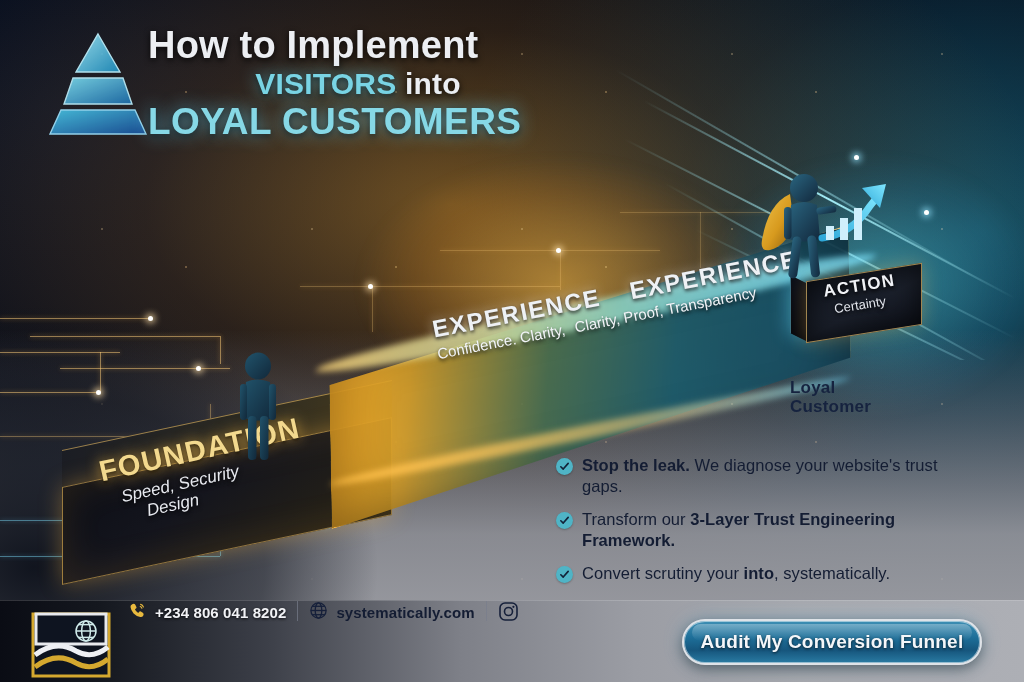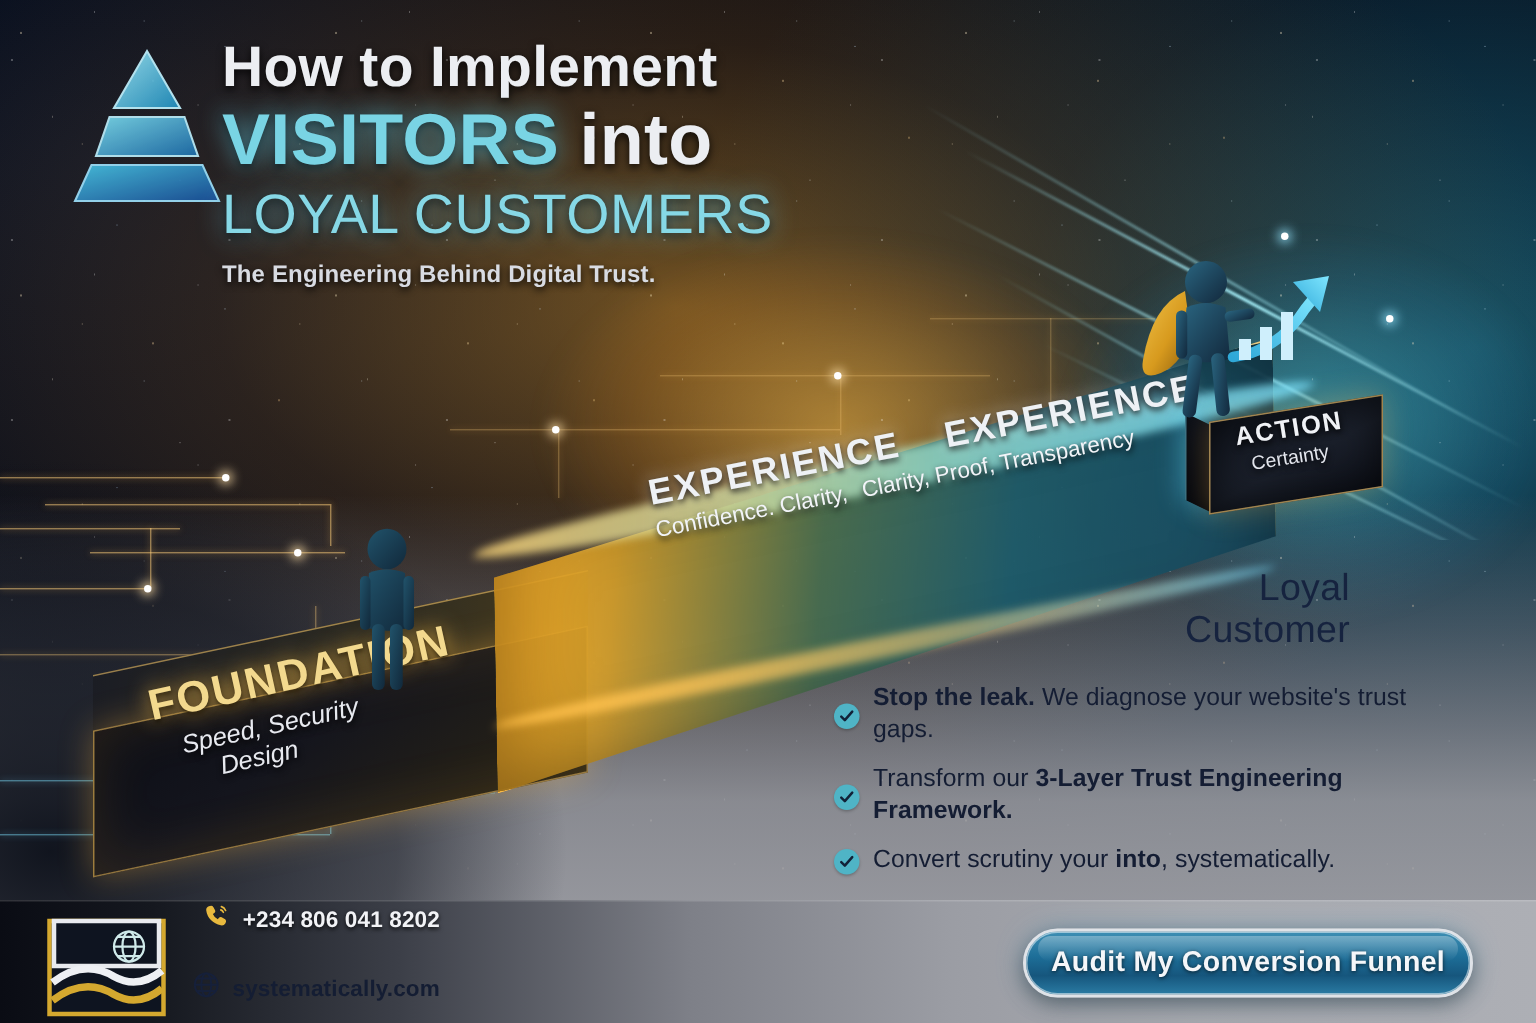--- a/index.html
+++ b/index.html
@@ -116,51 +116,51 @@
   .fig{position:absolute;}
   .fig svg{display:block;}
 
   
   .growth{position:absolute;left:818px;top:176px;width:90px;height:72px;}
 
   
   .headline{position:absolute;left:148px;top:26px;width:420px;}
   .hl1{font-size:38px;font-weight:700;line-height:1.02;color:#eceef2;
     text-shadow:0 2px 6px rgba(0,0,0,.85);letter-spacing:.2px;}
-  .hl2{font-size:48px;font-weight:700;line-height:1.12;letter-spacing:.2px;margin-top:2px;}
+  .hl2{font-size:30px;font-weight:700;line-height:1.12;letter-spacing:.2px;margin-top:2px;text-align:center;}
   .hl2 .cyan{color:#79d4e4;text-shadow:0 0 16px rgba(100,205,230,.75),0 2px 5px rgba(0,0,0,.8);}
   .hl2 .wht{color:#eceef2;text-shadow:0 2px 6px rgba(0,0,0,.85);font-weight:600;}
-  .hl3{font-size:37px;font-weight:400;line-height:1.1;color:#86d8e6;margin-top:2px;
+  .hl3{font-size:37px;font-weight:700;line-height:1.1;color:#86d8e6;margin-top:2px;
     text-shadow:0 0 18px rgba(105,205,235,.8),0 2px 6px rgba(0,0,0,.8);letter-spacing:.4px;}
   .hl-sub{margin-top:12px;font-size:16px;font-weight:600;color:#d8dbe2;
     text-shadow:0 2px 5px rgba(0,0,0,.9);letter-spacing:.1px;}
 
   .logo-pyr{position:absolute;left:44px;top:28px;width:108px;height:110px;}
 
   
-  .loyal{position:absolute;left:790px;top:378px;font-size:25px;font-weight:400;
-    line-height:1.12;color:#16233f;letter-spacing:.2px;text-align:right;}
+  .loyal{position:absolute;left:790px;top:378px;font-size:17px;font-weight:700;
+    line-height:1.12;color:#16233f;letter-spacing:.2px;text-align:left;}
 
   
   .bullets{position:absolute;left:556px;top:455px;width:410px;}
-  .bullet{display:flex;align-items:center;margin-bottom:12px;}
+  .bullet{display:flex;align-items:flex-start;margin-bottom:12px;}
   .chk{flex:0 0 auto;width:17px;height:17px;border-radius:50%;margin:3px 9px 0 0;
     background:#4fb4c6;display:flex;align-items:center;justify-content:center;
     box-shadow:0 1px 2px rgba(0,0,0,.25);}
   .chk svg{width:11px;height:11px;}
   .btxt{font-size:16.5px;line-height:1.27;color:#141d33;letter-spacing:.05px;}
   .btxt b{font-weight:700;}
 
   
   .footer{position:absolute;left:0;right:0;bottom:0;height:82px;
     background:linear-gradient(90deg,#0a0c14 0%,#15181f 10%,#3c3f48 26%,#7e8088 45%,#9b9da4 62%,#a7a9af 78%,#adafb5 100%);
     border-top:1px solid rgba(255,255,255,.16);}
   .footer-in{position:relative;height:100%;display:flex;align-items:center;}
   .fl-logo{position:absolute;left:30px;top:10px;width:82px;height:68px;}
-  .contacts{position:absolute;left:128px;top:0;height:100%;display:flex;align-items:flex-end;gap:11px;flex-direction:column;}
+  .contacts{position:absolute;left:128px;top:0;height:100%;display:flex;align-items:flex-start;gap:11px;}
   .citem{display:flex;align-items:center;gap:8px;}
   .citem .ct{font-size:15px;font-weight:600;letter-spacing:.1px;}
   .ct-phone{color:#f2f3f6;text-shadow:0 1px 3px rgba(0,0,0,.8);}
   .ct-web{color:#141d33;}
   .sep{width:1px;height:20px;background:rgba(120,125,140,.7);}
   .cta{position:absolute;right:42px;top:18px;width:300px;height:46px;border-radius:24px;
     background:linear-gradient(180deg,#3e8fb4 0%,#1d6e98 40%,#16567d 70%,#2a7ba3 100%);
     border:2px solid #dfe3e8;
     box-shadow:0 0 0 1px rgba(255,255,255,.5) inset, 0 4px 14px rgba(0,0,0,.45), 0 0 18px rgba(120,210,255,.35);
     display:flex;align-items:center;justify-content:center;cursor:pointer;}
@@ -335,21 +335,20 @@
     </svg>
   </div>
 
   <div class="headline">
     <div class="hl1">How to Implement</div>
     <div class="hl2">
       <span class="cyan">VISITORS</span>
       <span class="wht">into</span>
     </div>
     <div class="hl3">LOYAL CUSTOMERS</div>
-    <div class="hl-sub">The Engineering Behind Digital Trust.</div>
   </div>
 
   <div class="loyal">
     <div>Loyal</div>
     <div>Customer</div>
   </div>
 
   <div class="bullets">
     <div class="bullet">
       <span class="chk">

